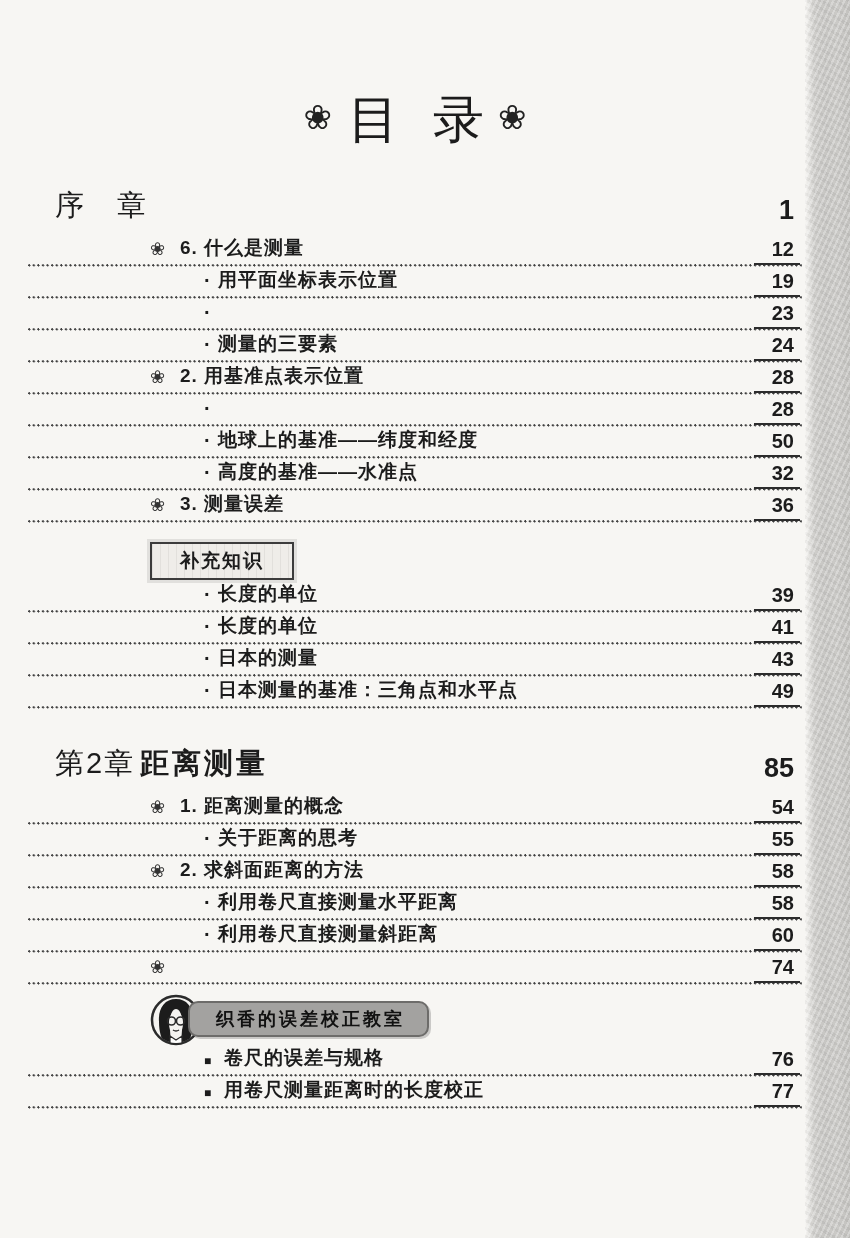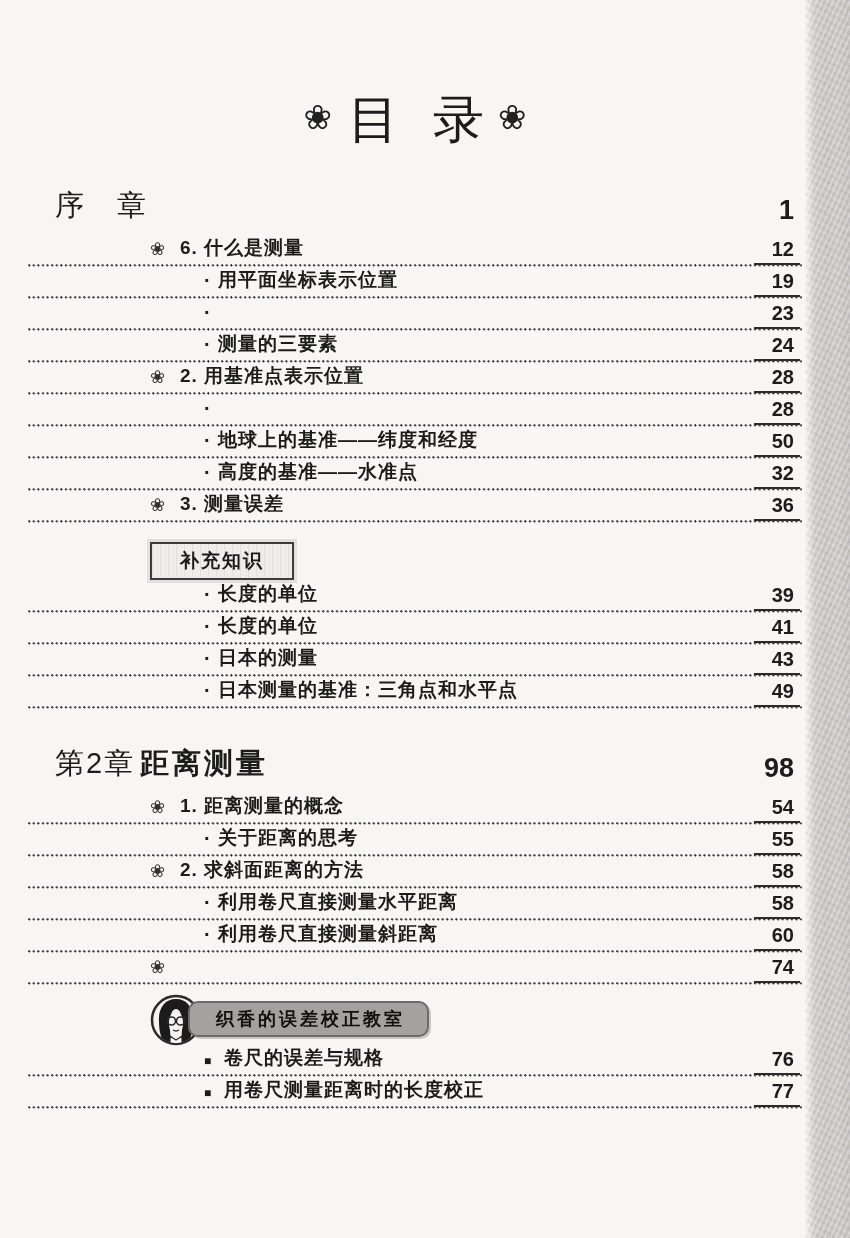--- a/index.html
+++ b/index.html
@@ -188,21 +188,21 @@
         <span class="marker">·</span>
         <span class="label">日本测量的基准：三角点和水平点</span>
         <span class="pagenum">49</span>
         <div class="leader">
           <span class="solid"></span>
         </div>
       </div>
       <div class="row row-chapter">
         <span class="chap-num">第2章</span>
         <span class="chap-title">距离测量</span>
-        <span class="pagenum">98</span>
+        <span class="pagenum">85</span>
       </div>
       <div class="row row-section">
         <span class="marker">❀</span>
         <span class="label">1. 距离测量的概念</span>
         <span class="pagenum">54</span>
         <div class="leader">
           <span class="solid"></span>
         </div>
       </div>
       <div class="row row-sub">

